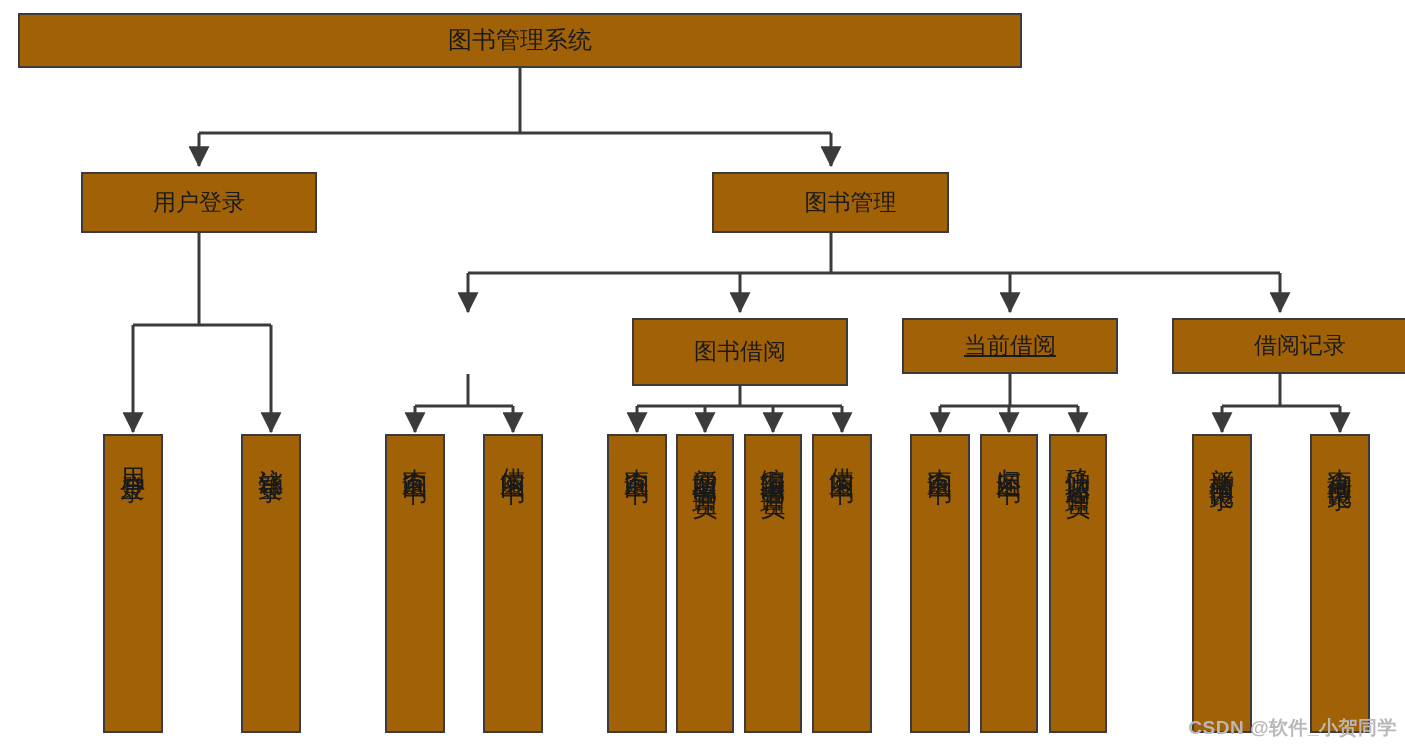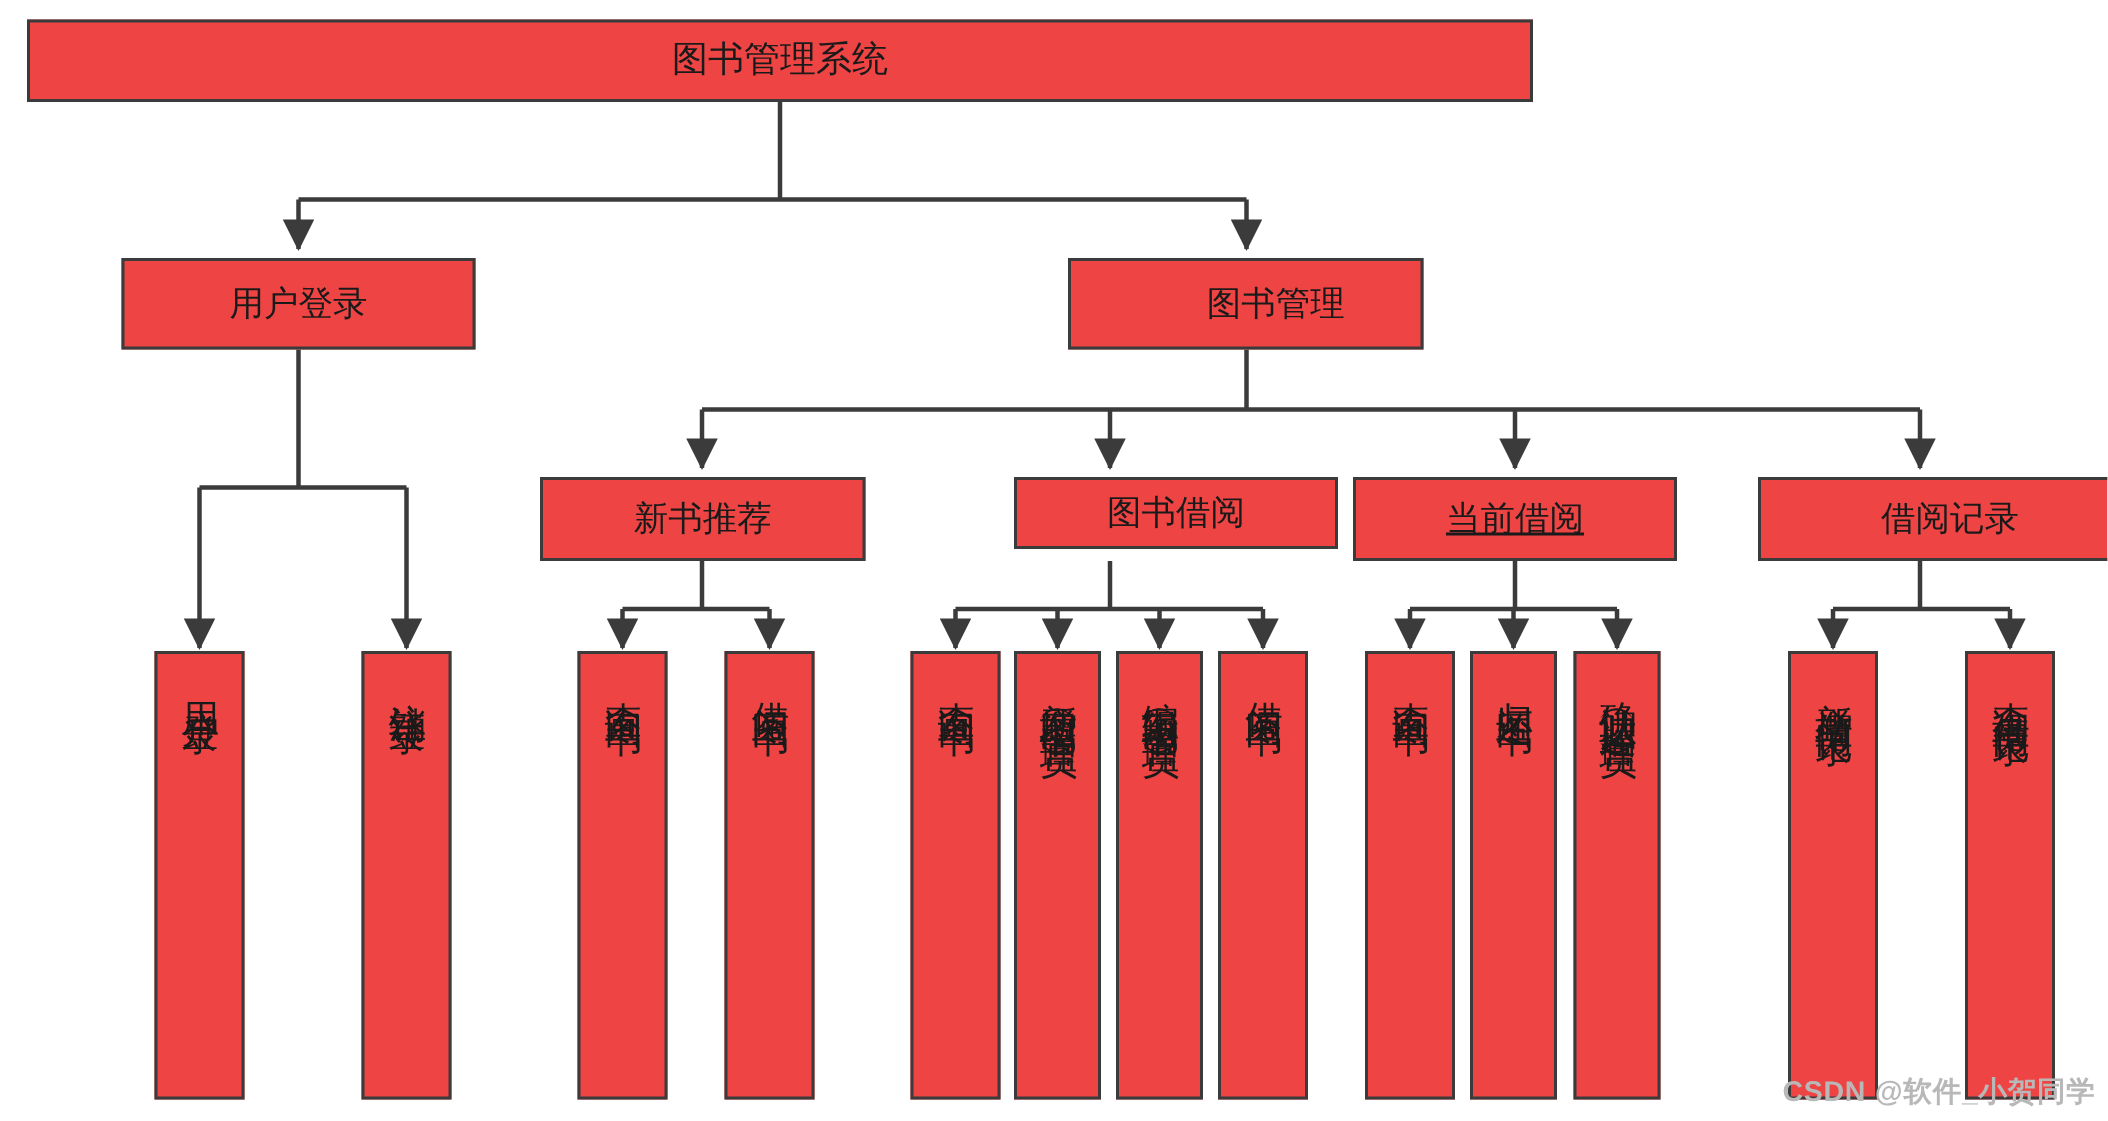--- a/index.html
+++ b/index.html
@@ -3,21 +3,21 @@
 <meta charset="utf-8">
 <style>
   html,body{margin:0;padding:0;background:#ffffff;}
   body{width:1405px;height:747px;font-family:"Liberation Sans","DejaVu Sans",sans-serif;}
   #stage{position:relative;width:1405px;height:747px;overflow:hidden;background:#fff;}
   svg#wires{position:absolute;left:0;top:0;width:1405px;height:747px;}
 
   .node{
     position:absolute;
     box-sizing:border-box;
-    background:#ef4444;
+    background:#a16207;
     border:2.5px solid #3b3b3b;
     display:flex;
     align-items:center;
     justify-content:center;
     color:#1a1a1a;
   }
   .node .lbl{
     display:block;
     text-align:center;
     line-height:1.18;
@@ -113,24 +113,21 @@
     <span class="lbl">图书管理系统</span>
   </div>
 
   <div class="node horiz" style="left:81px;top:172px;width:236px;height:61px;">
     <span class="lbl">用户登录</span>
   </div>
   <div class="node horiz" style="left:712px;top:172px;width:237px;height:61px;padding-left:40px;">
     <span class="lbl">图书管理</span>
   </div>
 
-  <div class="node horiz" style="left:360px;top:318px;width:217px;height:56px;">
-    <span class="lbl">新书推荐</span>
-  </div>
-  <div class="node horiz" style="left:632px;top:318px;width:216px;height:48px;margin-left:44px;">
+  <div class="node horiz" style="left:632px;top:318px;width:216px;height:68px;">
     <span class="lbl">图书借阅</span>
   </div>
   <div class="node horiz" style="left:902px;top:318px;width:216px;height:56px;text-decoration:underline;">
     <span class="lbl">当前借阅</span>
   </div>
   <div class="node horiz" style="left:1172px;top:318px;width:256px;height:56px;">
     <span class="lbl">借阅记录</span>
   </div>
 
   <div class="node leaf" style="left:103px;top:434px;width:60px;height:299px;">

